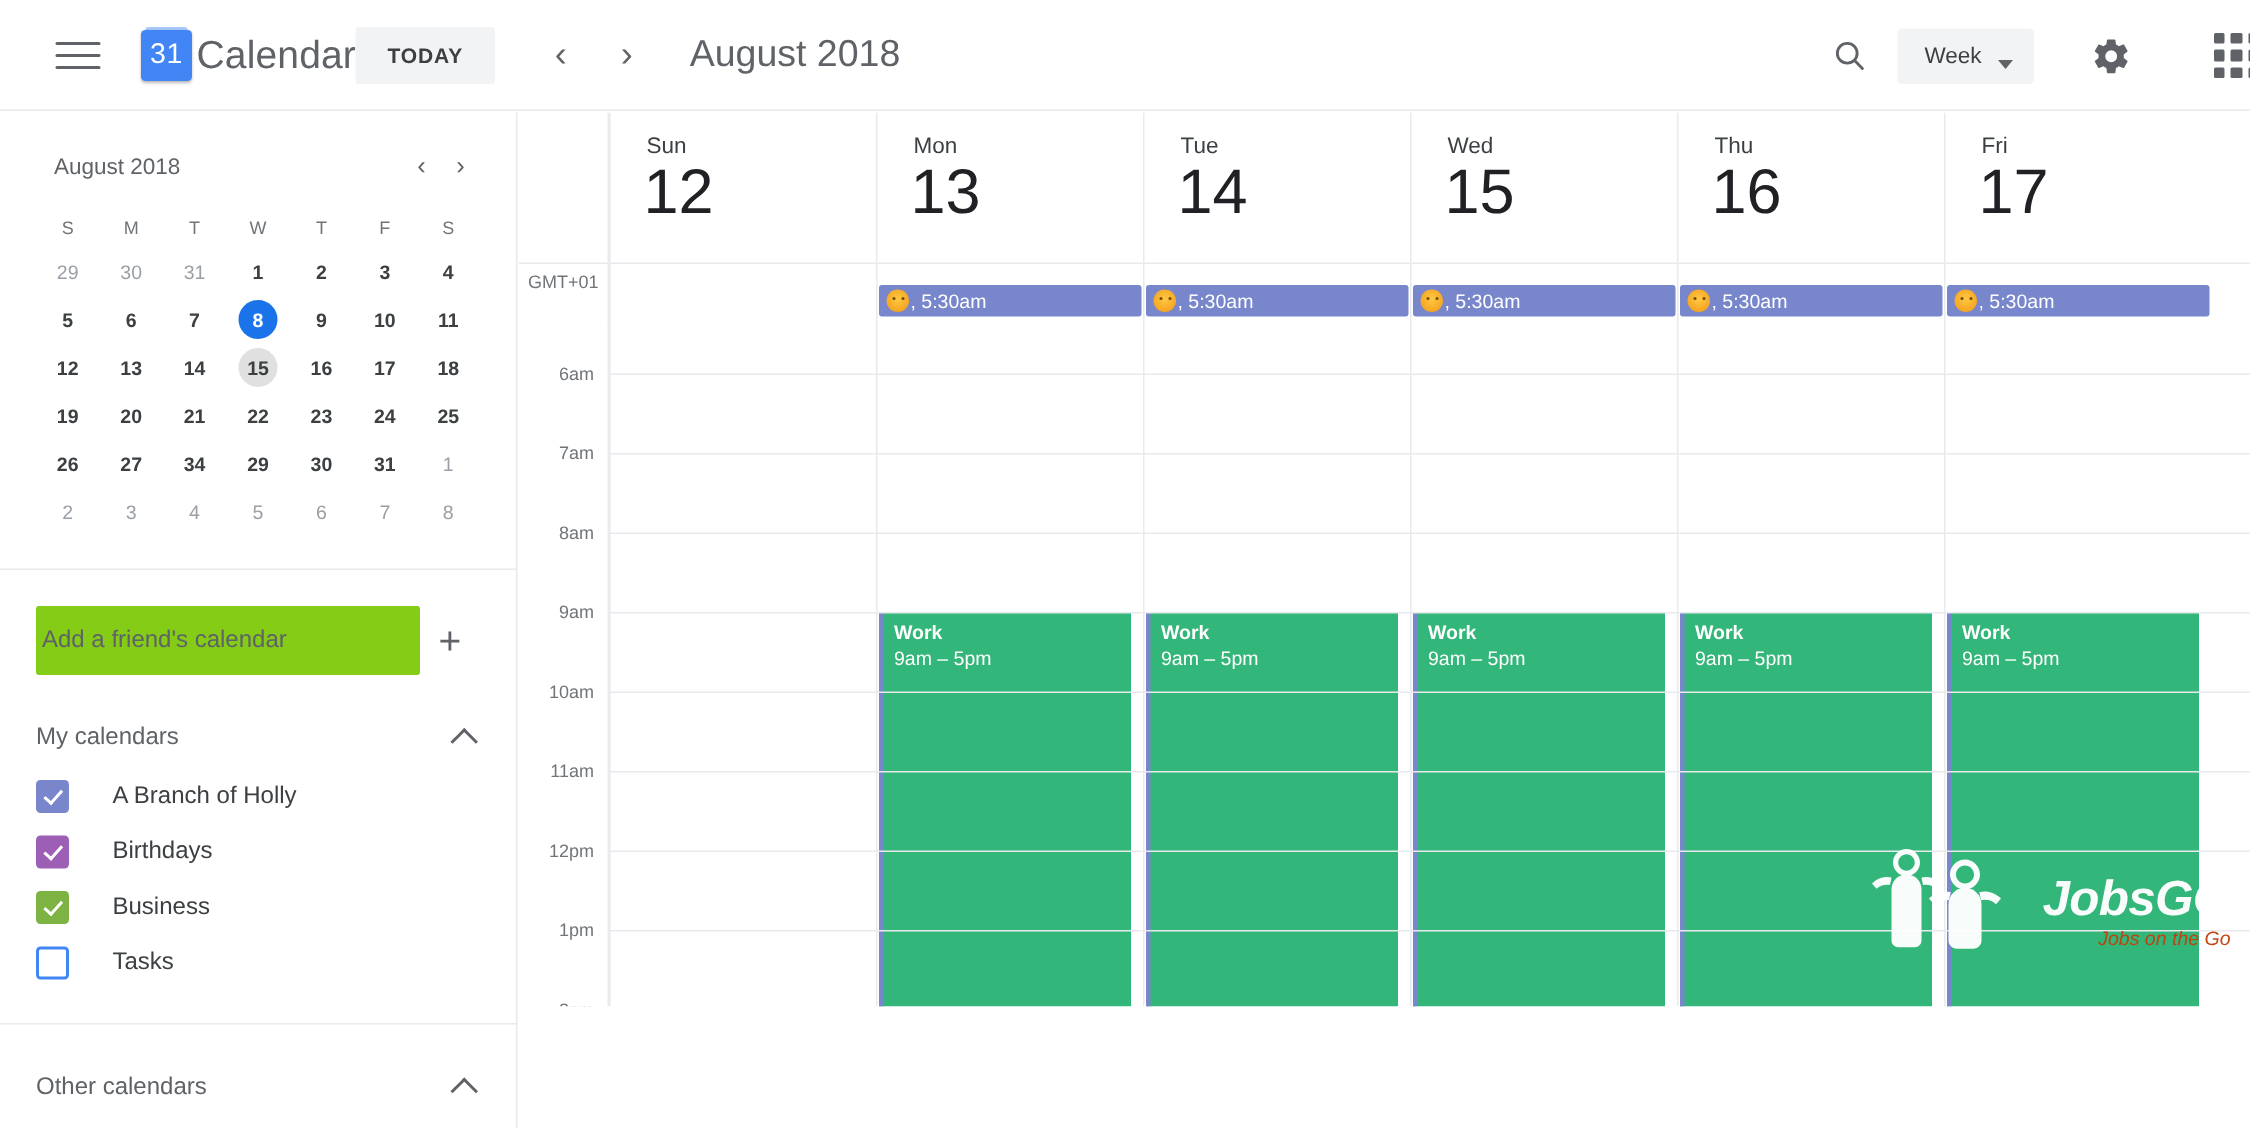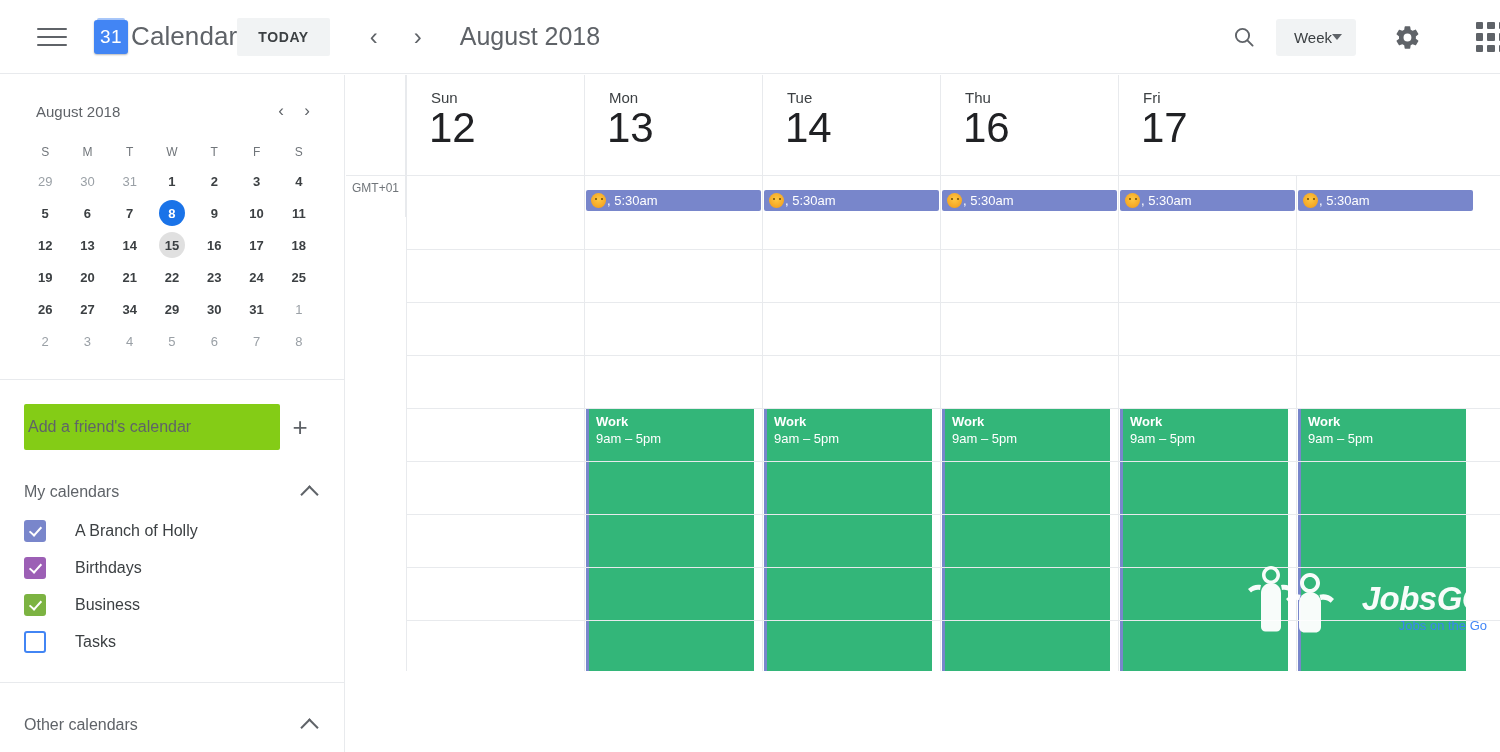--- a/index.html
+++ b/index.html
@@ -71,21 +71,21 @@
   }
   .topbar-right {
     position: absolute; right: 0; top: 0; height: 74px;
     display: flex; align-items: center;
   }
   #search-icon-btn {
     width: 44px; height: 44px; display: flex; align-items: center; justify-content: center;
     cursor: pointer; margin-right: 10px;
   }
   #view-select {
-    display: flex; align-items: center; 
+    display: flex; align-items: flex-end; gap: 11px;
     background: #f1f3f4; border-radius: 3px;
     padding: 10px 14px 10px 18px; cursor: pointer;
     font-size: 15px; color: #3c4043;
   }
   .caret-down {
     width: 0; height: 0; border-left: 5px solid transparent;
     border-right: 5px solid transparent; border-top: 6px solid #5f6368;
   }
   #settings-btn {
     width: 46px; height: 46px; display: flex; align-items: center; justify-content: center;
@@ -272,21 +272,21 @@
     display: flex; align-items: flex-end; gap: 12px;
     pointer-events: none; opacity: .97;
   }
   #wm-people { width: 108px; height: 72px; flex: 0 0 auto; }
   #wm-text { display: flex; flex-direction: column; align-items: flex-start; }
   #wm-brand {
     font-size: 33px; font-weight: 700; font-style: italic; color: #ffffff;
     letter-spacing: -.5px; line-height: 1; white-space: nowrap;
   }
   #wm-tag {
-    font-size: 13px; color: #3b82f6;
+    font-size: 13px; font-style: italic; color: #c2410c;
     align-self: flex-end; margin-top: 3px; white-space: nowrap;
   }
 </style>
 </head>
 <body>
 
 <div id="topbar">
 
   <div class="hamburger">
     <span></span>
@@ -476,20 +476,24 @@
       </div>
       <div class="day-col-head">
         <div class="day-name">Mon</div>
         <div class="day-num">13</div>
       </div>
       <div class="day-col-head">
         <div class="day-name">Tue</div>
         <div class="day-num">14</div>
       </div>
       <div class="day-col-head">
+        <div class="day-name">Wed</div>
+        <div class="day-num">15</div>
+      </div>
+      <div class="day-col-head">
         <div class="day-name">Thu</div>
         <div class="day-num">16</div>
       </div>
       <div class="day-col-head">
         <div class="day-name">Fri</div>
         <div class="day-num">17</div>
       </div>
     </div>
 
   <div id="allday-zone">
@@ -523,20 +527,32 @@
         <div class="allday-col">
           <div class="allday-evt" style="background: rgb(120, 134, 203);">
             <span class="emoji-face"></span>
             <span class="evt-text">, 5:30am</span>
           </div>
         </div>
       </div>
   </div>
 
   <div id="hours-zone">
+    <div id="hours-gutter">
+        <div class="hour-label" style="top: 33px;">6am</div>
+        <div class="hour-label" style="top: 86px;">7am</div>
+        <div class="hour-label" style="top: 139px;">8am</div>
+        <div class="hour-label" style="top: 192px;">9am</div>
+        <div class="hour-label" style="top: 245px;">10am</div>
+        <div class="hour-label" style="top: 298px;">11am</div>
+        <div class="hour-label" style="top: 351px;">12pm</div>
+        <div class="hour-label" style="top: 404px;">1pm</div>
+        <div class="hour-label" style="top: 457px;">2pm</div>
+        <div class="hour-label" style="top: 510px;">3pm</div>
+      </div>
     <div id="hours-cols">
         <div class="hour-col"></div>
         <div class="hour-col">
           <div class="work-evt" style="background: rgb(51, 182, 121); border-left-color: rgb(120, 134, 203); top: 192px; height: 422px;">
             <div class="work-title">Work</div>
             <div class="work-time">9am – 5pm</div>
           </div>
         </div>
         <div class="hour-col">
           <div class="work-evt" style="background: rgb(51, 182, 121); border-left-color: rgb(120, 134, 203); top: 192px; height: 422px;">

